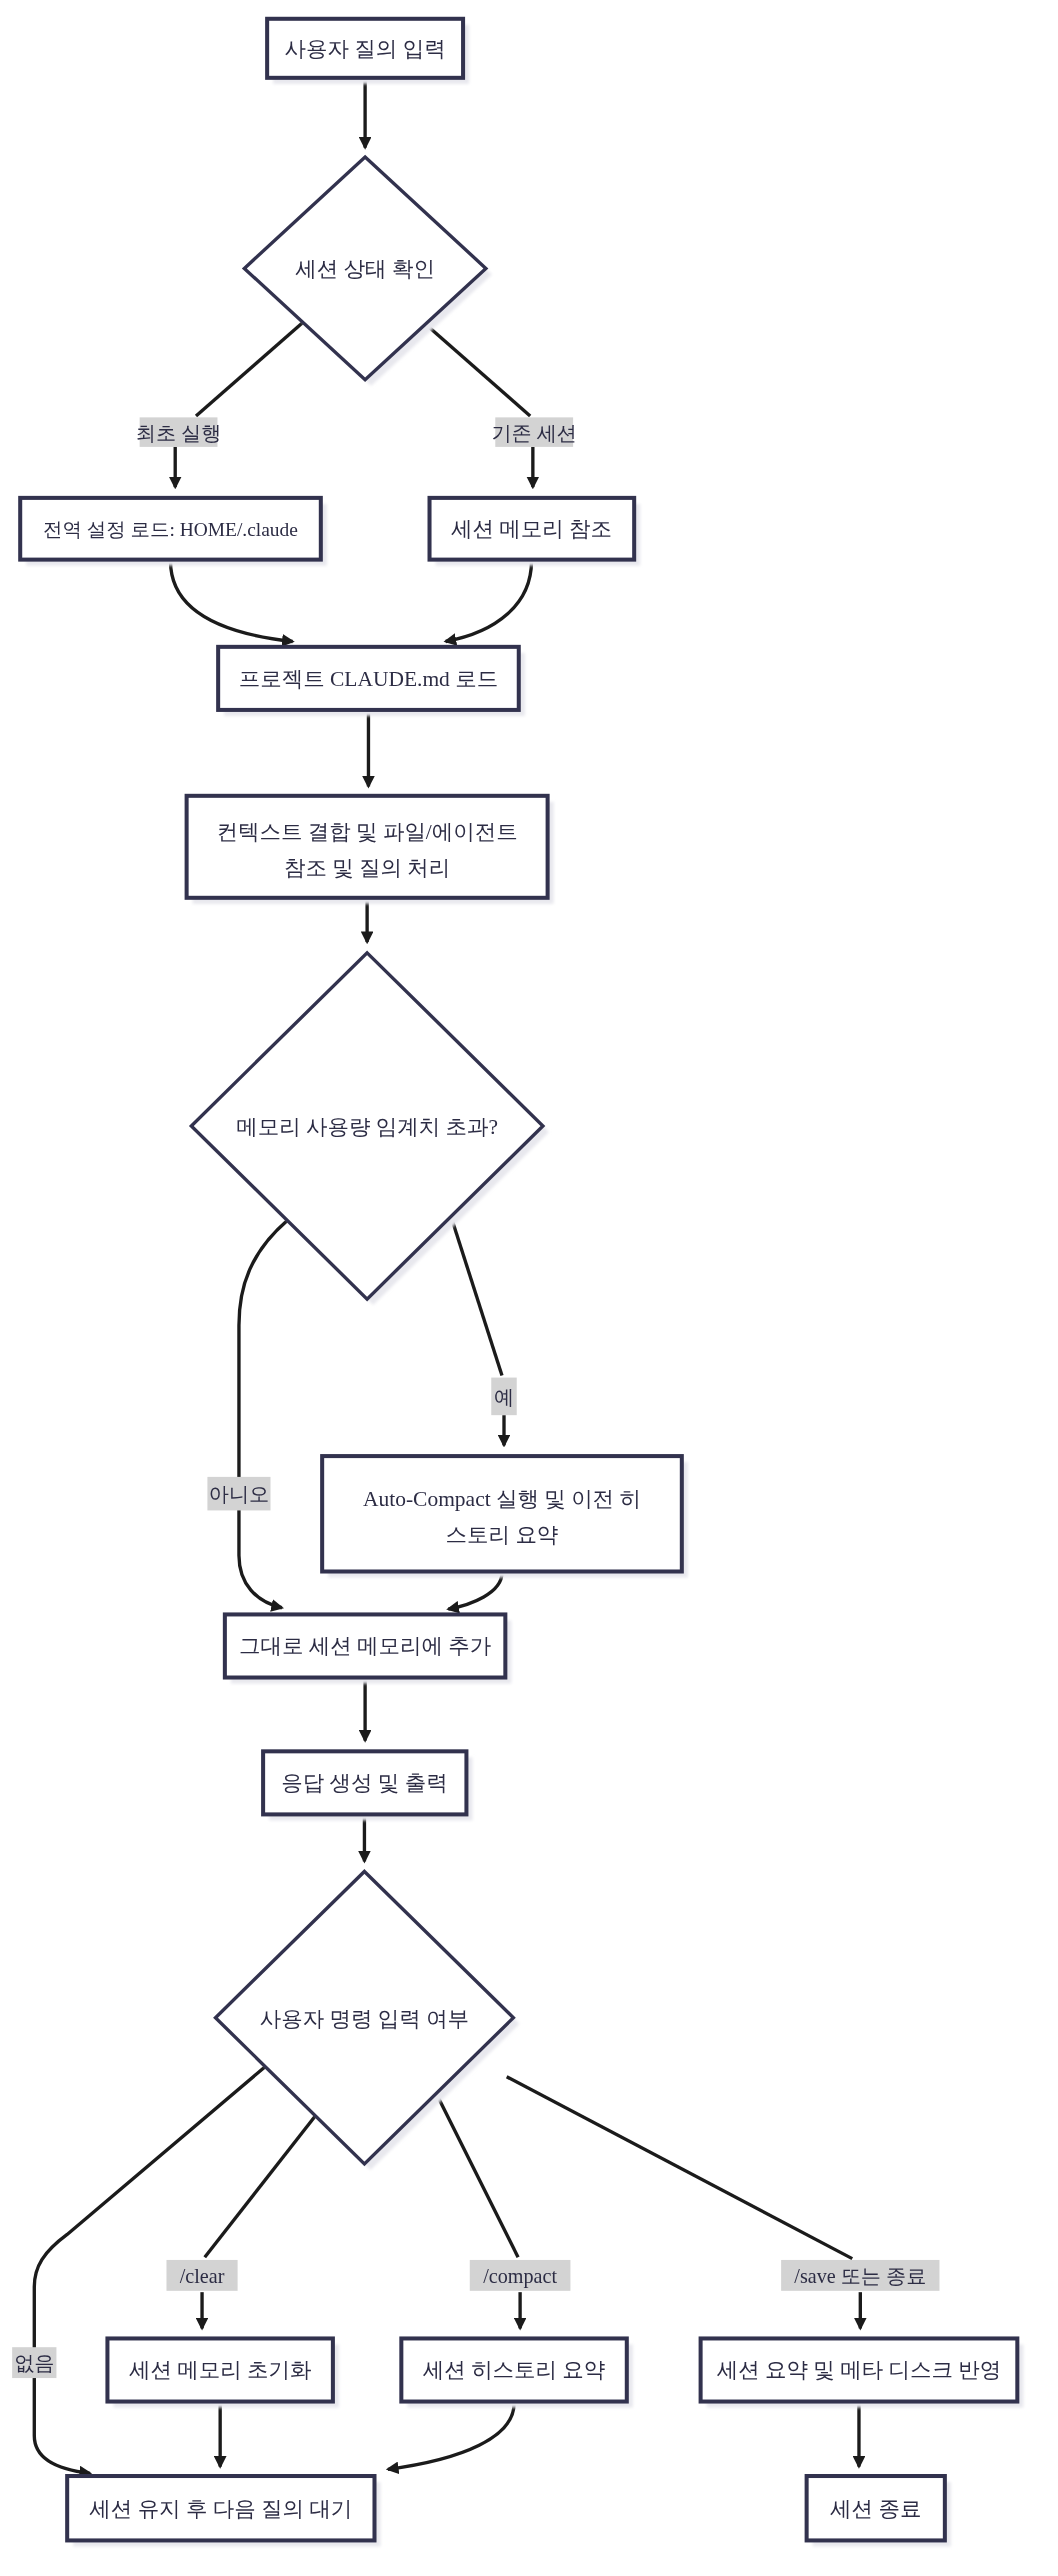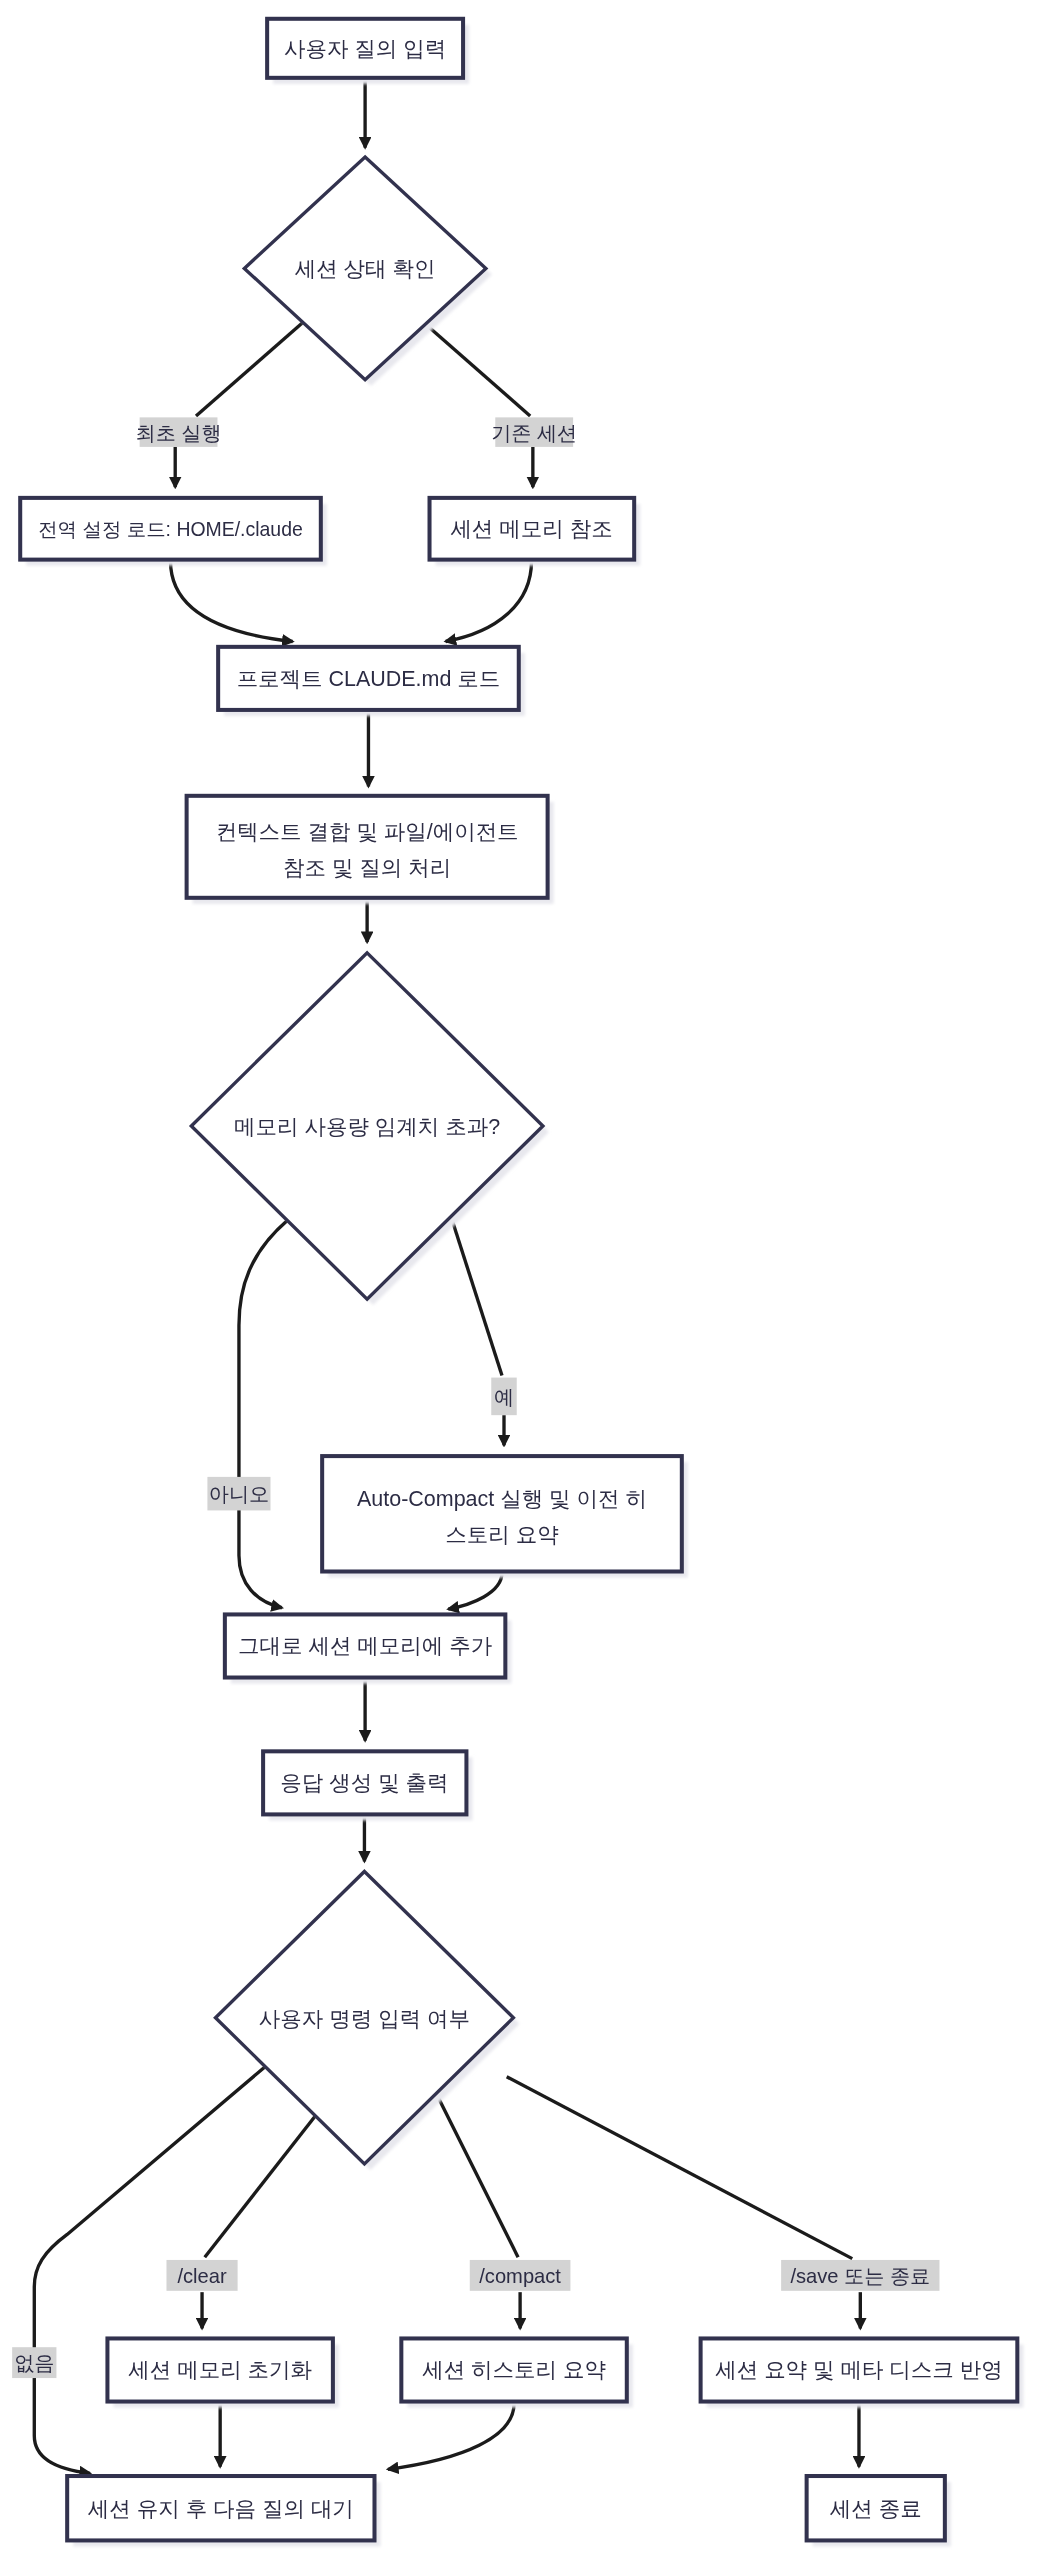--- a/index.html
+++ b/index.html
@@ -1,17 +1,17 @@
 <!DOCTYPE html>
 <html style="font-size:10.7px"><head>
 <meta charset="utf-8">
 <style>
   html,body{margin:0;padding:0;background:#ffffff;}
   .stage{position:relative;width:1059px;height:2576px;background:#ffffff;overflow:hidden;
-         font-family:Liberation Sans, sans-serif;}
+         font-family:Liberation Serif, serif;}
   svg{position:absolute;left:0;top:0;}
   .node-box{fill:#ffffff;stroke:#32324e;stroke-width:6px;}
   .node-diamond{fill:#ffffff;stroke:#32324e;stroke-width:5px;}
   .shadow{fill:#e8e8ee;stroke:none;}
   .edge{fill:none;stroke:#1b1b1b;stroke-width:5px;}
   .node-text{fill:#2c2c44;font-size:32px;text-anchor:middle;}
   .node-text.small{font-size:29px;}
   .edge-label-bg{fill:#d3d3d3;}
   .edge-label-text{fill:#2c2c44;font-size:30px;text-anchor:middle;}
 </style>

